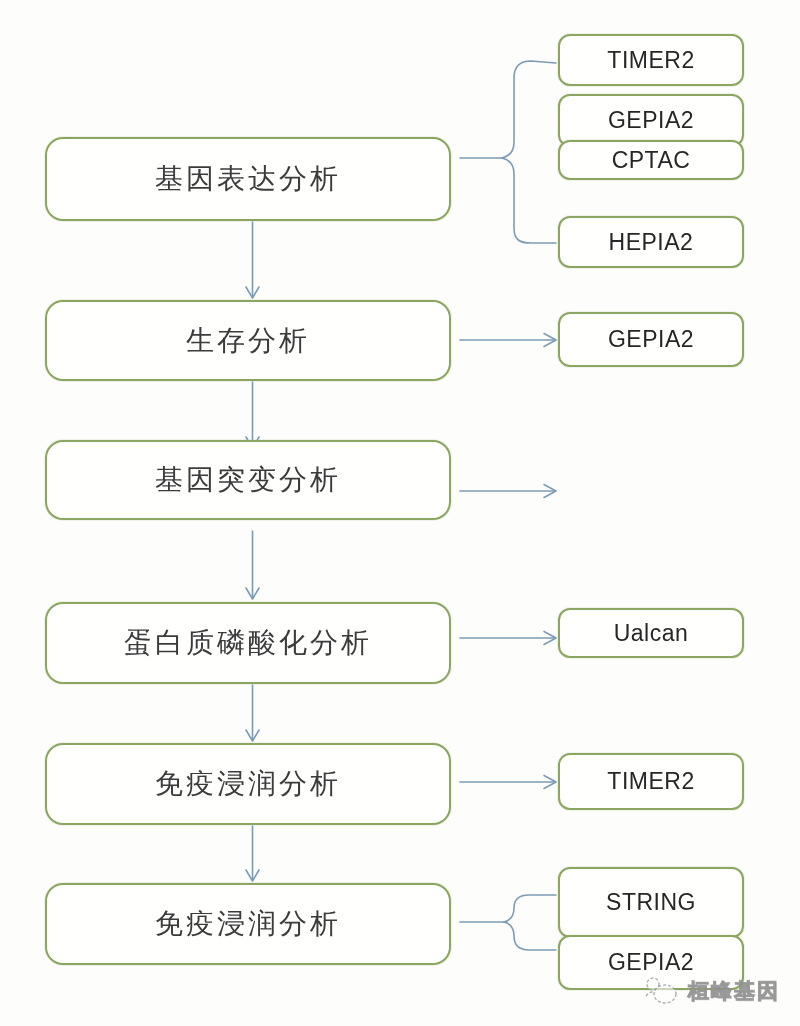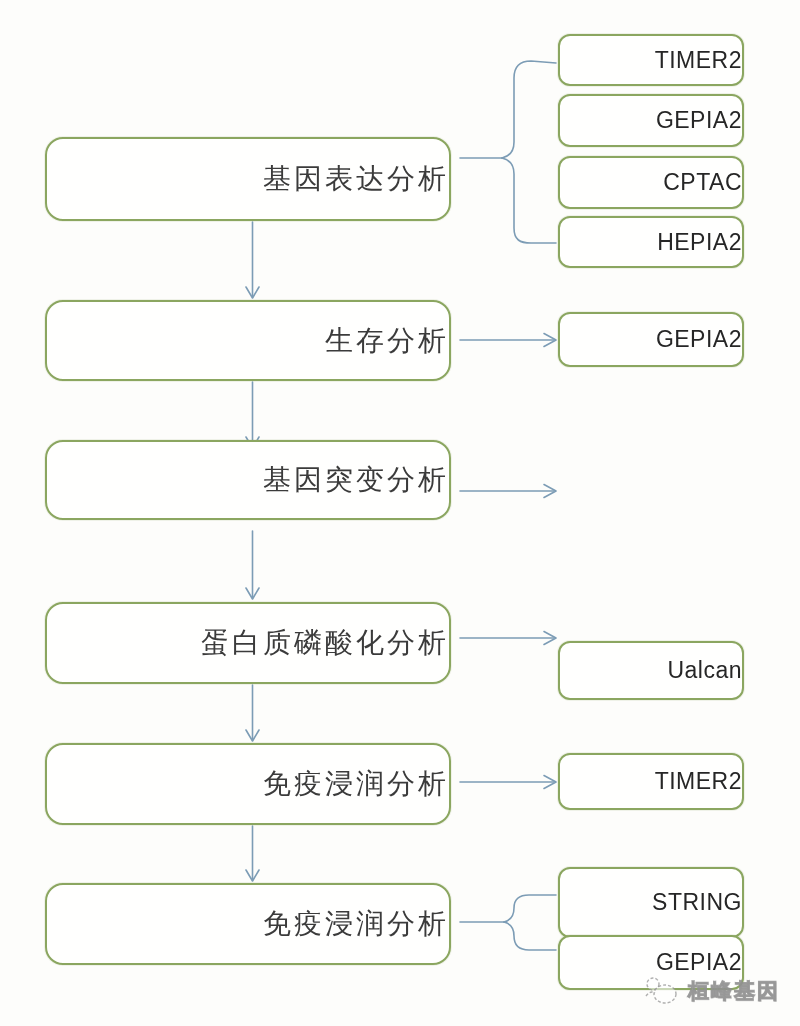--- a/index.html
+++ b/index.html
@@ -15,21 +15,21 @@
     position:absolute;left:0;top:0;width:800px;height:1026px;
   }
   .connector-layer path{
     stroke:#7c9cb5;stroke-width:1.6;fill:none;
     stroke-linecap:round;stroke-linejoin:round;
   }
   .box{
     position:absolute;
     background:#fffffe;
     border:2px solid #8ba660;
-    display:flex;align-items:center;justify-content:flex-end;
+    display:flex;align-items:center;justify-content:center;
     box-sizing:border-box;
     box-shadow:0 0 0 1px rgba(139,166,96,0.12);
   }
   .lbox{
     left:45px;width:406px;border-radius:18px;
   }
   .lbox .label{
     font-family:"DejaVu Serif","Liberation Serif",serif;
     font-size:28px;color:#3b3b3b;letter-spacing:3px;white-space:nowrap;
   }
@@ -43,25 +43,25 @@
   
   .l1{top:137px;height:84px}
   .l2{top:300px;height:81px}
   .l3{top:440px;height:80px}
   .l4{top:602px;height:82px}
   .l5{top:743px;height:82px}
   .l6{top:883px;height:82px}
   
   .r1{top:34px;height:52px}
   .r2{top:94px;height:53px}
-  .r3{top:156px;height:53px}
+  .r3{top:140px;height:40px}
   .r4{top:216px;height:52px}
   .r5{top:312px;height:55px}
   .r6{top:464px;height:56px}
-  .r7{top:641px;height:59px}
+  .r7{top:608px;height:50px}
   .r8{top:753px;height:57px}
   .r9{top:867px;height:71px}
   .r10{top:935px;height:55px}
   
   .watermark{
     position:absolute;left:643px;top:974px;
     display:flex;align-items:center;gap:5px;
   }
   .watermark-text{
     font-family:"DejaVu Serif","Liberation Serif",serif;

